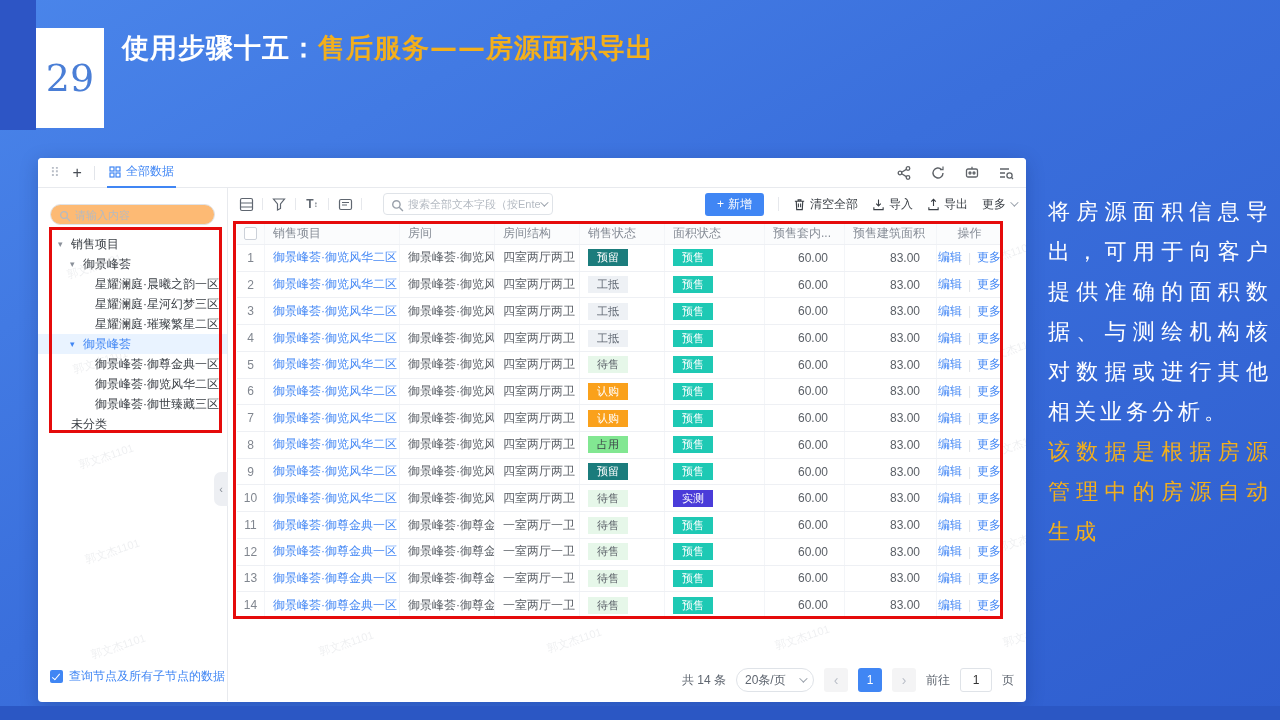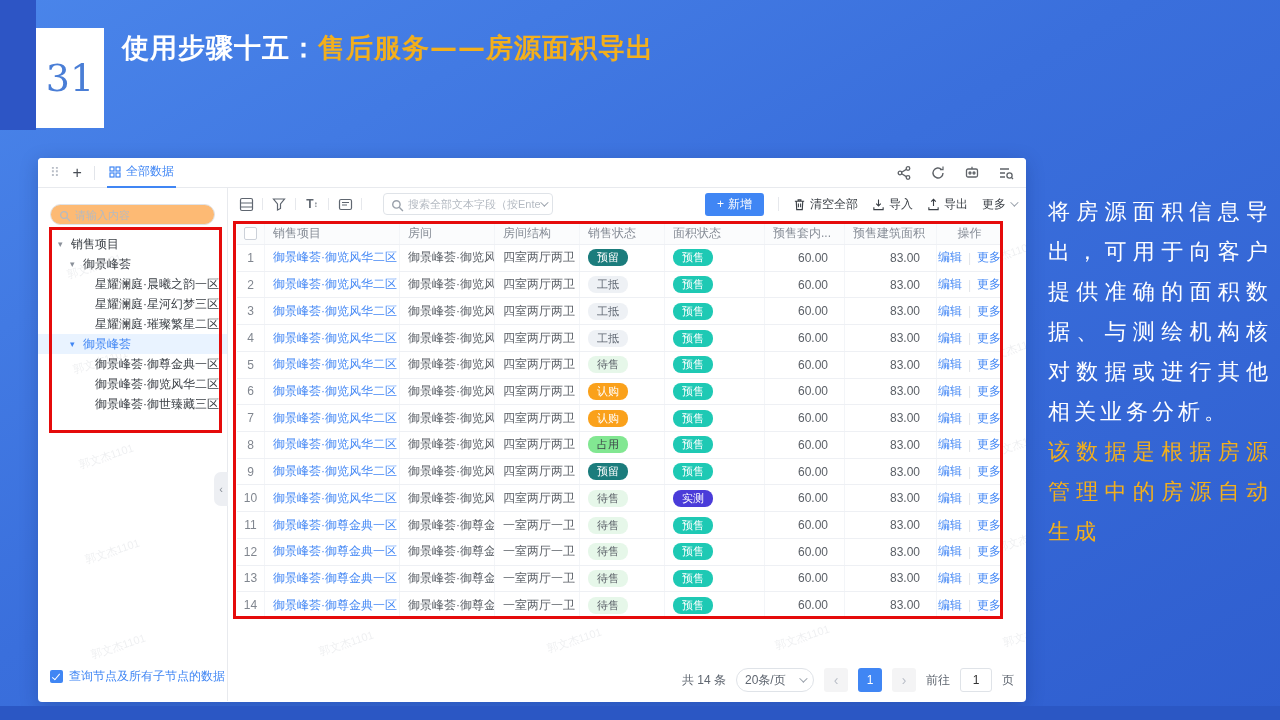--- a/index.html
+++ b/index.html
@@ -101,21 +101,21 @@
   .c-room { width:95px; }
   .c-str  { width:85px; }
   .c-sale { width:85px; }
   .c-area { width:100px; }
   .c-in   { width:80px;  justify-content:flex-end; padding-right:16px; }
   .c-bld  { width:92px;  justify-content:flex-end; padding-right:16px; }
   .c-op   { width:65px;  justify-content:center; border-right:none; gap:6px; }
   .link { color:#4689f5; cursor:pointer; }
   .op-sep { color:#e3e6ea; }
   .badge { display:inline-block; min-width:40px; text-align:center; font-size:11px; line-height:17px;
-           padding:0 9px; border-radius:8px; }
+           padding:0 9px; border-radius:0; }
   .hd-cbx { width:13px; height:13px; border:1px solid #ccd1d9; border-radius:2px; background:#fff; }
 
   
   .pager { position:absolute; right:12px; bottom:9px; display:flex; align-items:center; gap:10px;
            font-size:12px; color:#5f6670; }
   .psize { width:78px; height:24px; border:1px solid #dfe3e8; border-radius:12px; display:flex;
            align-items:center; justify-content:space-between; padding:0 8px; color:#5f6670; cursor:pointer; }
   .pbtn { width:24px; height:24px; background:#f4f4f5; border-radius:3px; display:flex; align-items:center;
           justify-content:center; color:#b9bec7; font-size:14px; cursor:pointer; }
   .pcur { width:24px; height:24px; background:#4086f4; border-radius:3px; display:flex; align-items:center;
@@ -126,21 +126,21 @@
   
   .anno { position:absolute; border:3px solid #e50b0b; z-index:60; pointer-events:none; }
   .anno-sidebar { left:49px; top:227px; width:173px; height:206px; }
   .anno-table { left:233px; top:221px; width:770px; height:398px; }
 </style>
 </head>
 <body>
 
 <div class="left-strip"></div>
 <div class="num-box">
-    <span>31</span>
+    <span>29</span>
   </div>
 <div class="slide-title">
   <span class="t-prefix">使用步骤十五：</span><span class="t-hl">售后服务——房源面积导出</span>
 </div>
 
 <div class="app">
   <div class="wm-layer">
       <span class="wm" style="left: 22px; top: 6px;">郭文杰1101</span>
       <span class="wm" style="left: 250px; top: 3px;">郭文杰1101</span>
       <span class="wm" style="left: 478px; top: 0px;">郭文杰1101</span>
@@ -261,20 +261,24 @@
             <span class="tree-arrow"></span>
             <span class="tree-label">御景峰荟·御尊金典一区</span>
           </div>
           <div class="tree-item lvl2">
             <span class="tree-arrow"></span>
             <span class="tree-label">御景峰荟·御览风华二区</span>
           </div>
           <div class="tree-item lvl2">
             <span class="tree-arrow"></span>
             <span class="tree-label">御景峰荟·御世臻藏三区</span>
+          </div>
+          <div class="tree-item lvl0">
+            <span class="tree-arrow"></span>
+            <span class="tree-label">未分类</span>
           </div>
         </div>
       <div class="side-foot">
         <span class="cbx-on"></span>
         <span>查询节点及所有子节点的数据</span>
       </div>
     </div>
     <div class="collapse-handle">‹</div>
 
     <div class="main">

